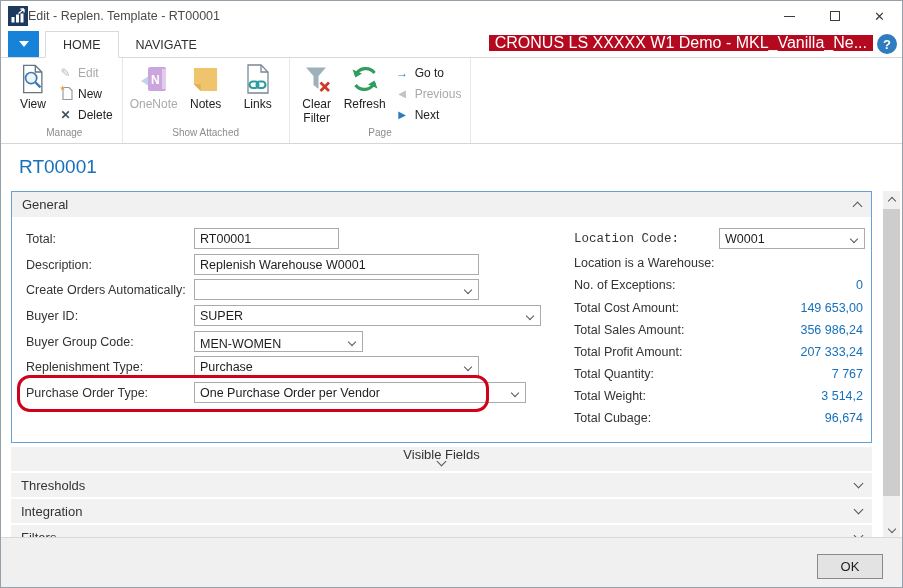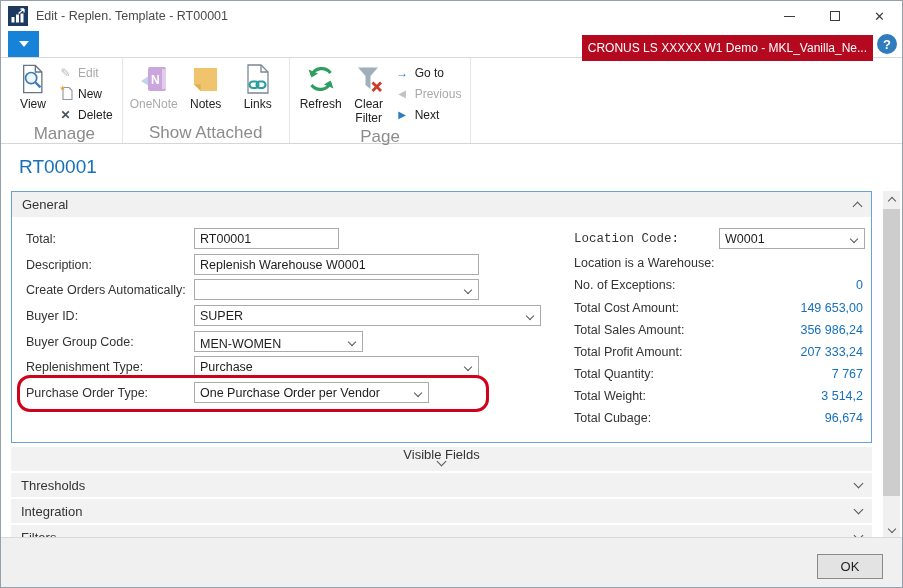--- a/index.html
+++ b/index.html
@@ -4,48 +4,48 @@
 <style>
   * { margin:0; padding:0; box-sizing:border-box; }
   html,body { background:#fff; }
   body { font-family:"Liberation Sans", sans-serif; }
   .window { position:relative; width:903px; height:588px; background:#fff;
             border:1px solid #96a0a8; overflow:hidden; }
 
   
   .titlebar { position:absolute; top:0; left:0; right:0; height:30px;
               display:flex; align-items:center; padding-left:7px; background:#fff; }
-  .title-text { margin-left:8px; font-size:12.5px; color:#4a4a4a; }
+  .title-text { font-size:12.5px; color:#4a4a4a; }
   .win-controls { margin-left:auto; display:flex; height:100%; }
   .win-btn { width:45px; display:flex; align-items:center; justify-content:center; cursor:default; }
   .glyph-min { width:11px; height:1px; background:#3c3c3c; }
   .glyph-max { width:10px; height:10px; border:1px solid #3c3c3c; }
   .glyph-close { font-size:13px; color:#3c3c3c; line-height:1; }
 
   
   .tabrow { position:absolute; top:30px; left:0; right:0; height:27px; background:#fff; }
   .tabrow::after { content:""; position:absolute; left:0; right:0; bottom:0; height:1px; background:#d9d9d9; z-index:0; }
   .app-menu-btn { position:absolute; left:7px; top:0; width:31px; height:26px; background:#1683d8;
                   display:flex; align-items:center; justify-content:center; z-index:1; }
   .app-menu-btn .dd { width:0; height:0; border-left:5px solid transparent; border-right:5px solid transparent; border-top:6px solid #fff; }
   .tabs { position:absolute; left:44px; top:0; height:27px; display:flex; z-index:1; }
   .tab { padding:0 17px; font-size:12.5px; color:#2e2e2e; display:flex; align-items:center; }
   .tab.active { background:#fff; border:1px solid #d9d9d9; border-bottom:1px solid #fff; }
-  .badge { position:absolute; right:29px; top:4px; height:26px; background:#b4091f; color:#fff;
-           font-size:12px; display:flex; align-items:center; padding:0 6px; z-index:1; }
+  .badge { position:absolute; right:29px; top:4px; height:16px; background:#b4091f; color:#fff;
+           font-size:16px; display:flex; align-items:center; padding:0 6px; z-index:1; }
   .help-btn { position:absolute; right:5px; top:3px; width:20px; height:20px; border-radius:50%;
               background:#2f7cbe; color:#fff; font-weight:bold; font-size:13px;
               display:flex; align-items:center; justify-content:center; z-index:1; }
 
   
   .ribbon { position:absolute; top:57px; left:0; right:0; height:86px; background:#fff;
             border-bottom:1px solid #d6d6d6; display:flex; padding-left:6px; }
   .rgroup { display:flex; flex-direction:column; padding:0 5px; border-right:1px solid #e6e6e6; }
   .rgroup-content { height:68px; display:flex; align-items:flex-start; }
-  .rgroup-label { text-align:center; font-size:17px; color:#8c8c8c; padding-top:1px; }
+  .rgroup-label { text-align:center; font-size:10px; color:#8c8c8c; padding-top:1px; }
   .btn-large { width:52px; display:flex; flex-direction:column; align-items:center; padding-top:3px; cursor:default; }
   .btn-large .bl-icon { height:36px; display:flex; align-items:center; justify-content:center; }
   .btn-large .bl-label { font-size:12px; color:#222; text-align:center; line-height:1.15; margin-top:1px; }
   .btn-large.disabled .bl-label { color:#a9a9a9; }
   .btn-large.disabled svg { opacity:.55; }
   .small-stack { display:flex; flex-direction:column; padding-top:6px; gap:4px; }
   .btn-small { display:flex; align-items:center; gap:5px; font-size:12px; color:#222; height:17px; padding:0 4px; cursor:default; }
   .btn-small.disabled { color:#a9a9a9; }
   .btn-small .ic { width:15px; text-align:center; font-size:12px; line-height:1; }
 
@@ -116,20 +116,24 @@
       <div class="win-btn">
           <span class="glyph-close">✕</span>
         </div>
     </div>
   </div>
 
   <div class="tabrow">
     <div class="app-menu-btn">
       <span class="dd"></span>
     </div>
+    <div class="tabs">
+      <div class="tab active">HOME</div>
+      <div class="tab">NAVIGATE</div>
+    </div>
     <div class="badge">CRONUS LS XXXXX W1 Demo - MKL_Vanilla_Ne...</div>
     <div class="help-btn">
         <span>?</span>
       </div>
   </div>
 
   <div class="ribbon">
 
     <div class="rgroup">
       <div class="rgroup-content">
@@ -201,42 +205,42 @@
             </svg>
           </span>
           <span class="bl-label">Links</span>
         </div>
       </div>
       <div class="rgroup-label">Show Attached</div>
     </div>
 
     <div class="rgroup">
       <div class="rgroup-content">
+        <div class="btn-large" style="width:44px;">
+          <span class="bl-icon">
+            <svg width="30" height="30" viewBox="0 0 30 30">
+              <path d="M4 3.5h20l-7.5 8.5v13l-5-4v-9z" fill="#9fb0bd"></path>
+              <path d="M18.5 18.5l8.5 8.5M27 18.5l-8.5 8.5" stroke="#cf3a28" stroke-width="2.8"></path>
+            </svg>
+          </span>
+          <span class="bl-label">Clear Filter</span>
+        </div>
         <div class="btn-large">
           <span class="bl-icon">
             <svg width="30" height="30" viewBox="0 0 30 30">
               <g fill="none" stroke="#2f9e5f" stroke-width="3.2">
                 <path d="M24.5 9A11 11 0 0 0 5.5 11.5"></path>
                 <path d="M5.5 21A11 11 0 0 0 24.5 18.5"></path>
               </g>
               <path d="M2.5 5.5l3 8 6.5-4z" fill="#2f9e5f"></path>
               <path d="M27.5 24.5l-3-8-6.5 4z" fill="#2f9e5f"></path>
             </svg>
           </span>
           <span class="bl-label">Refresh</span>
         </div>
-        <div class="btn-large" style="width:44px;">
-          <span class="bl-icon">
-            <svg width="30" height="30" viewBox="0 0 30 30">
-              <path d="M4 3.5h20l-7.5 8.5v13l-5-4v-9z" fill="#9fb0bd"></path>
-              <path d="M18.5 18.5l8.5 8.5M27 18.5l-8.5 8.5" stroke="#cf3a28" stroke-width="2.8"></path>
-            </svg>
-          </span>
-          <span class="bl-label">Clear Filter</span>
-        </div>
         <div class="small-stack">
           <div class="btn-small">
             <span class="ic" style="color:#2f7cbe;font-weight:bold;">→</span>
             <span>Go to</span>
           </div>
           <div class="btn-small disabled">
             <span class="ic" style="color:#c3c3c3;font-size:10px;">◀</span>
             <span>Previous</span>
           </div>
           <div class="btn-small">
@@ -299,21 +303,21 @@
         <span class="lbl">Replenishment Type:</span>
       </div>
     <div class="ctl select" style="left:182px; top:164px; width:285px;">
       <span>Purchase</span>
         <span class="ddc"></span>
     </div>
 
     <div class="row" style="left:14px; top:190px;">
         <span class="lbl">Purchase Order Type:</span>
       </div>
-    <div class="ctl select" style="left:182px; top:190px; width:235px;">
+    <div class="ctl select" style="left:182px; top:190px; width:332px;">
       <span>One Purchase Order per Vendor</span>
         <span class="ddc"></span>
     </div>
 
     <div class="row" style="left:562px; top:36px;font-family:Liberation Mono, monospace;">
         <span class="lbl">Location Code:</span>
       </div>
     <div class="ctl select" style="left:707px; top:36px; width:146px;">
       <span>W0001</span>
         <span class="ddc"></span>

